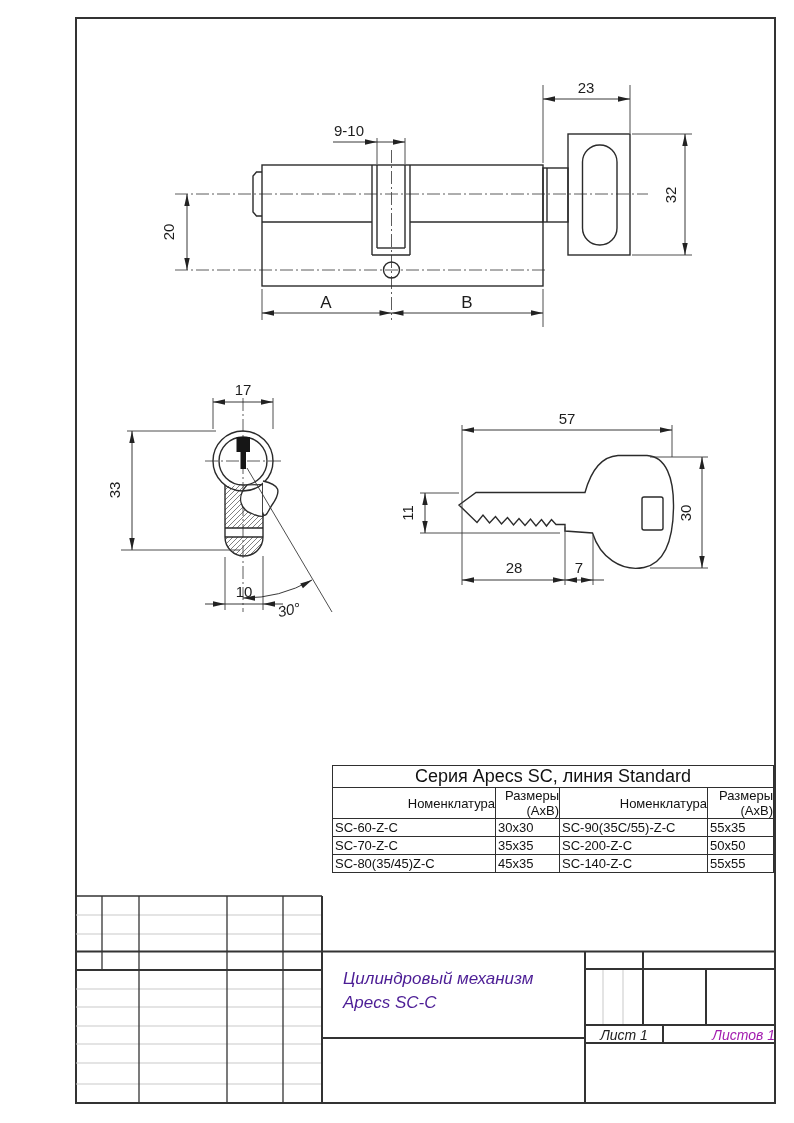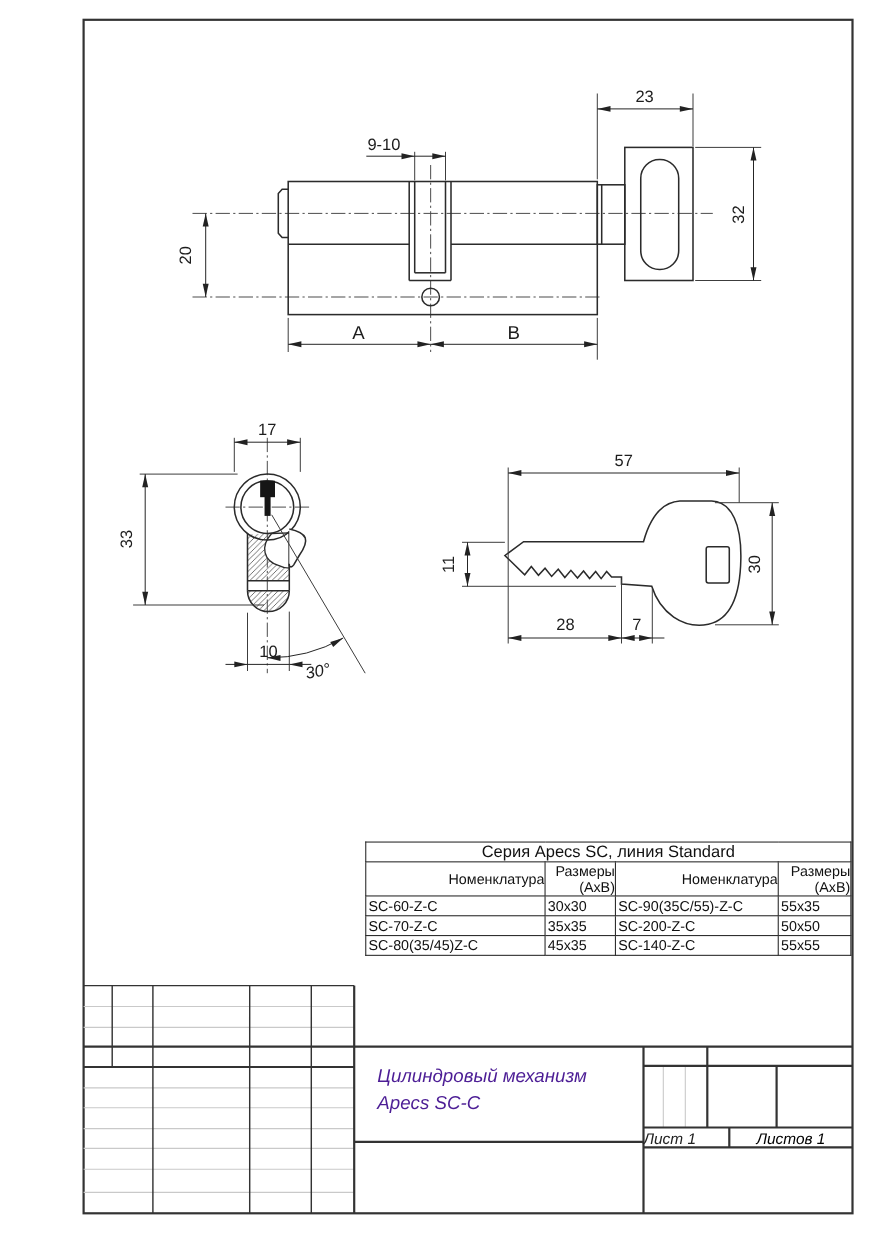--- a/index.html
+++ b/index.html
@@ -16,30 +16,30 @@
   .gridL { stroke:#c9c9c9; stroke-width:1; fill:none; }
   text.d { font:15px "Liberation Sans", sans-serif; fill:#1d1d1d; text-anchor:middle; }
   text.big { font-size:17px; }
   text.ang { font-style:italic; }
 
   .spec-table { position:absolute; left:332px; top:765px; width:442px;
                 border-collapse:collapse; table-layout:fixed;
                 font:13px "Liberation Sans", sans-serif; color:#111; }
   .spec-table td, .spec-table th { border:1.5px solid #2f2f2f; padding:0 8px 0 2px;
                 font-weight:normal; overflow:hidden; white-space:nowrap; }
-  .spec-table .t-title { text-align:center; height:16px; font-size:15px; padding:0; }
+  .spec-table .t-title { text-align:center; height:16px; font-size:18px; padding:0; }
   .spec-table .t-head  { text-align:right; height:30px; padding:0; }
   .spec-table .t-row td { height:17px; }
 
   .stamp-title { position:absolute; left:343px; top:967px; width:235px;
                  font:italic 17px "Liberation Sans", sans-serif; color:#4c1d95; line-height:24px; }
-  .sheet-label  { position:absolute; left:585px; top:1027px; width:78px; text-align:left;
+  .sheet-label  { position:absolute; left:585px; top:1027px; width:78px; text-align:center;
                   font:italic 14px "Liberation Sans", sans-serif; color:#222; }
-  .sheets-label { position:absolute; left:663px; top:1027px; width:112px; text-align:center;
-                  font:italic 14px "Liberation Sans", sans-serif; color:#000000; }
+  .sheets-label { position:absolute; left:663px; top:1027px; width:112px; text-align:right;
+                  font:italic 14px "Liberation Sans", sans-serif; color:#a21caf; }
 </style>
 </head>
 <body>
 
 <div class="sheet">
 
 <svg width="794" height="1123" viewBox="0 0 794 1123">
   <defs>
     <pattern id="h" patternUnits="userSpaceOnUse" width="5" height="5">
       <path d="M0,5 L5,0" stroke="#4a4a4a" stroke-width="0.7"></path>

